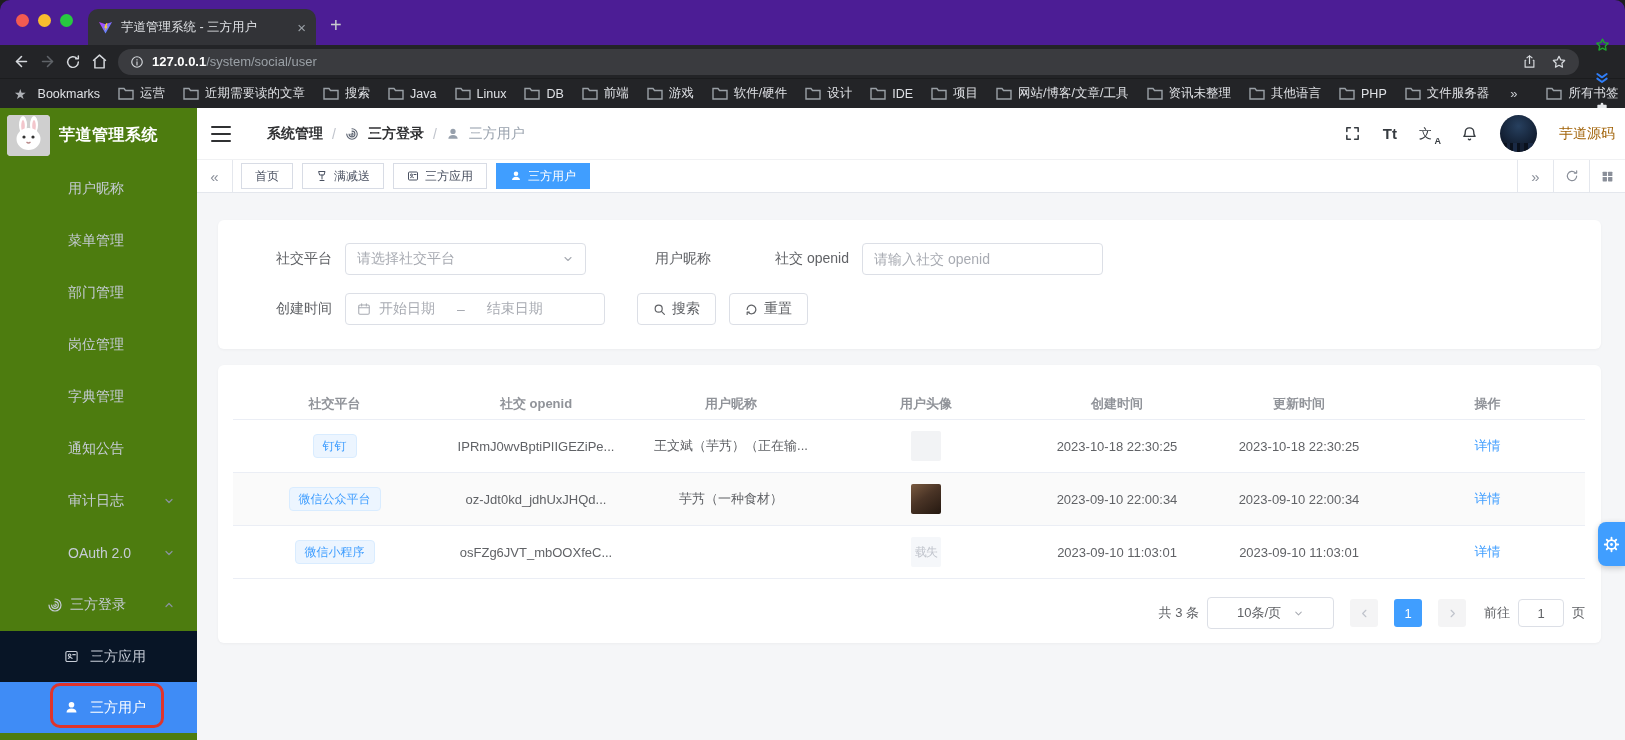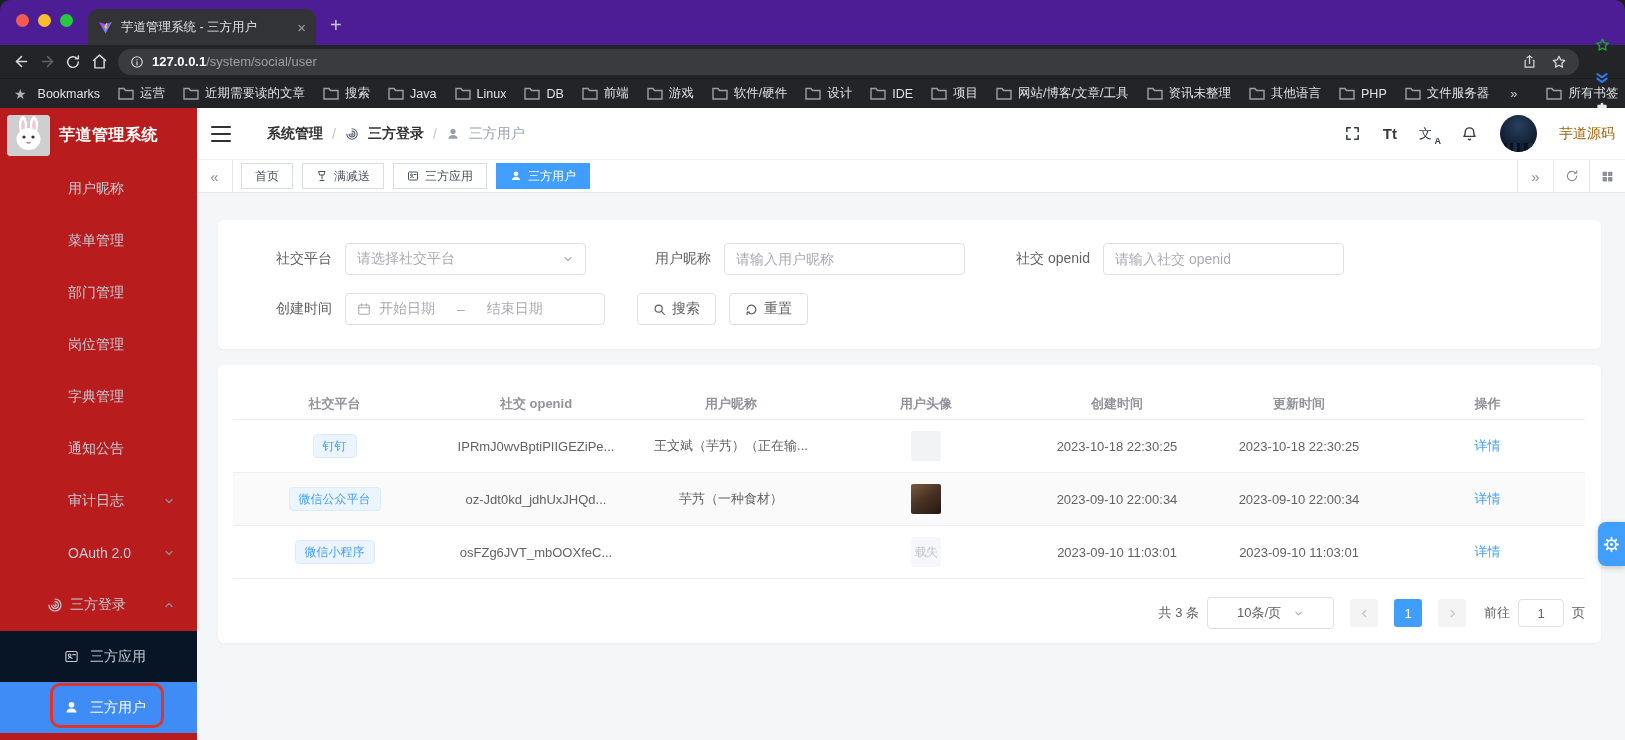--- a/index.html
+++ b/index.html
@@ -35,21 +35,21 @@
 
   .bookmarks { height:30px; background:#232427; border-top:1px solid #1b1c1e; display:flex; align-items:center; padding:0 12px; gap:4px; color:#dfe1e5; font-size:12.5px; flex:none; }
   .bm { display:flex; align-items:center; gap:6px; padding:0 7px; white-space:nowrap; }
   .bm-star { color:#aeb1b6; font-size:14px; padding-left:2px; }
   .bm-spacer { flex:1; }
   .bm-sep { width:1px; height:16px; background:#4a4c50; margin:0 4px; }
   .overflow-glyph { color:#c8cbcf; font-size:13px; padding:0 6px; }
 
   
   .app { flex:1; display:flex; min-height:0; background:#f5f6f8; }
-  .sidebar { width:197px; background:#b91c1c; flex:none; position:relative; color:#c6ccd6; }
+  .sidebar { width:197px; background:#4d7c0f; flex:none; position:relative; color:#c6ccd6; }
   .logo-row { height:55px; display:flex; align-items:center; gap:9px; padding-left:7px; }
   .logo-img { width:43px; height:41px; border-radius:4px; background:#d8d8d8; overflow:hidden; flex:none; }
   .logo-title { color:#ffffff; font-size:16px; font-weight:bold; letter-spacing:.5px; }
   .menu-item { height:52px; display:flex; align-items:center; padding-left:68px; font-size:14px; position:relative; cursor:default; }
   .menu-item.with-icon { padding-left:47px; gap:7px; }
   .menu-caret { position:absolute; right:22px; color:#8a93a0; display:flex; }
   .submenu-item { height:51px; display:flex; align-items:center; padding-left:64px; gap:11px; font-size:14px; background:#081526; }
   .submenu-item.active { background:#3f8cf6; color:#ffffff; }
   .annotation-box { position:absolute; left:50px; top:575px; width:114px; height:45px; border:3px solid #e0342b; border-radius:10px; pointer-events:none; }
 
@@ -561,23 +561,20 @@
                 <span class="dr-txt">请选择社交平台</span>
                 <span class="chev">
                     <svg width="12" height="12" viewBox="0 0 24 24" fill="none" stroke="currentColor" stroke-width="2.2" stroke-linecap="round" stroke-linejoin="round">
                       <path d="M6 9l6 6 6-6"></path>
                     </svg>
                   </span>
               </span>
             </span>
             <span class="fg">
               <span class="lbl">用户昵称</span>
-              <span class="field w240">
-                <input placeholder="请输入用户昵称" style="">
-              </span>
             </span>
             <span class="fg">
               <span class="lbl">社交 openid</span>
               <span class="field w240">
                 <input placeholder="请输入社交 openid" style="">
               </span>
             </span>
           </div>
           <div class="form-row">
             <span class="fg">

